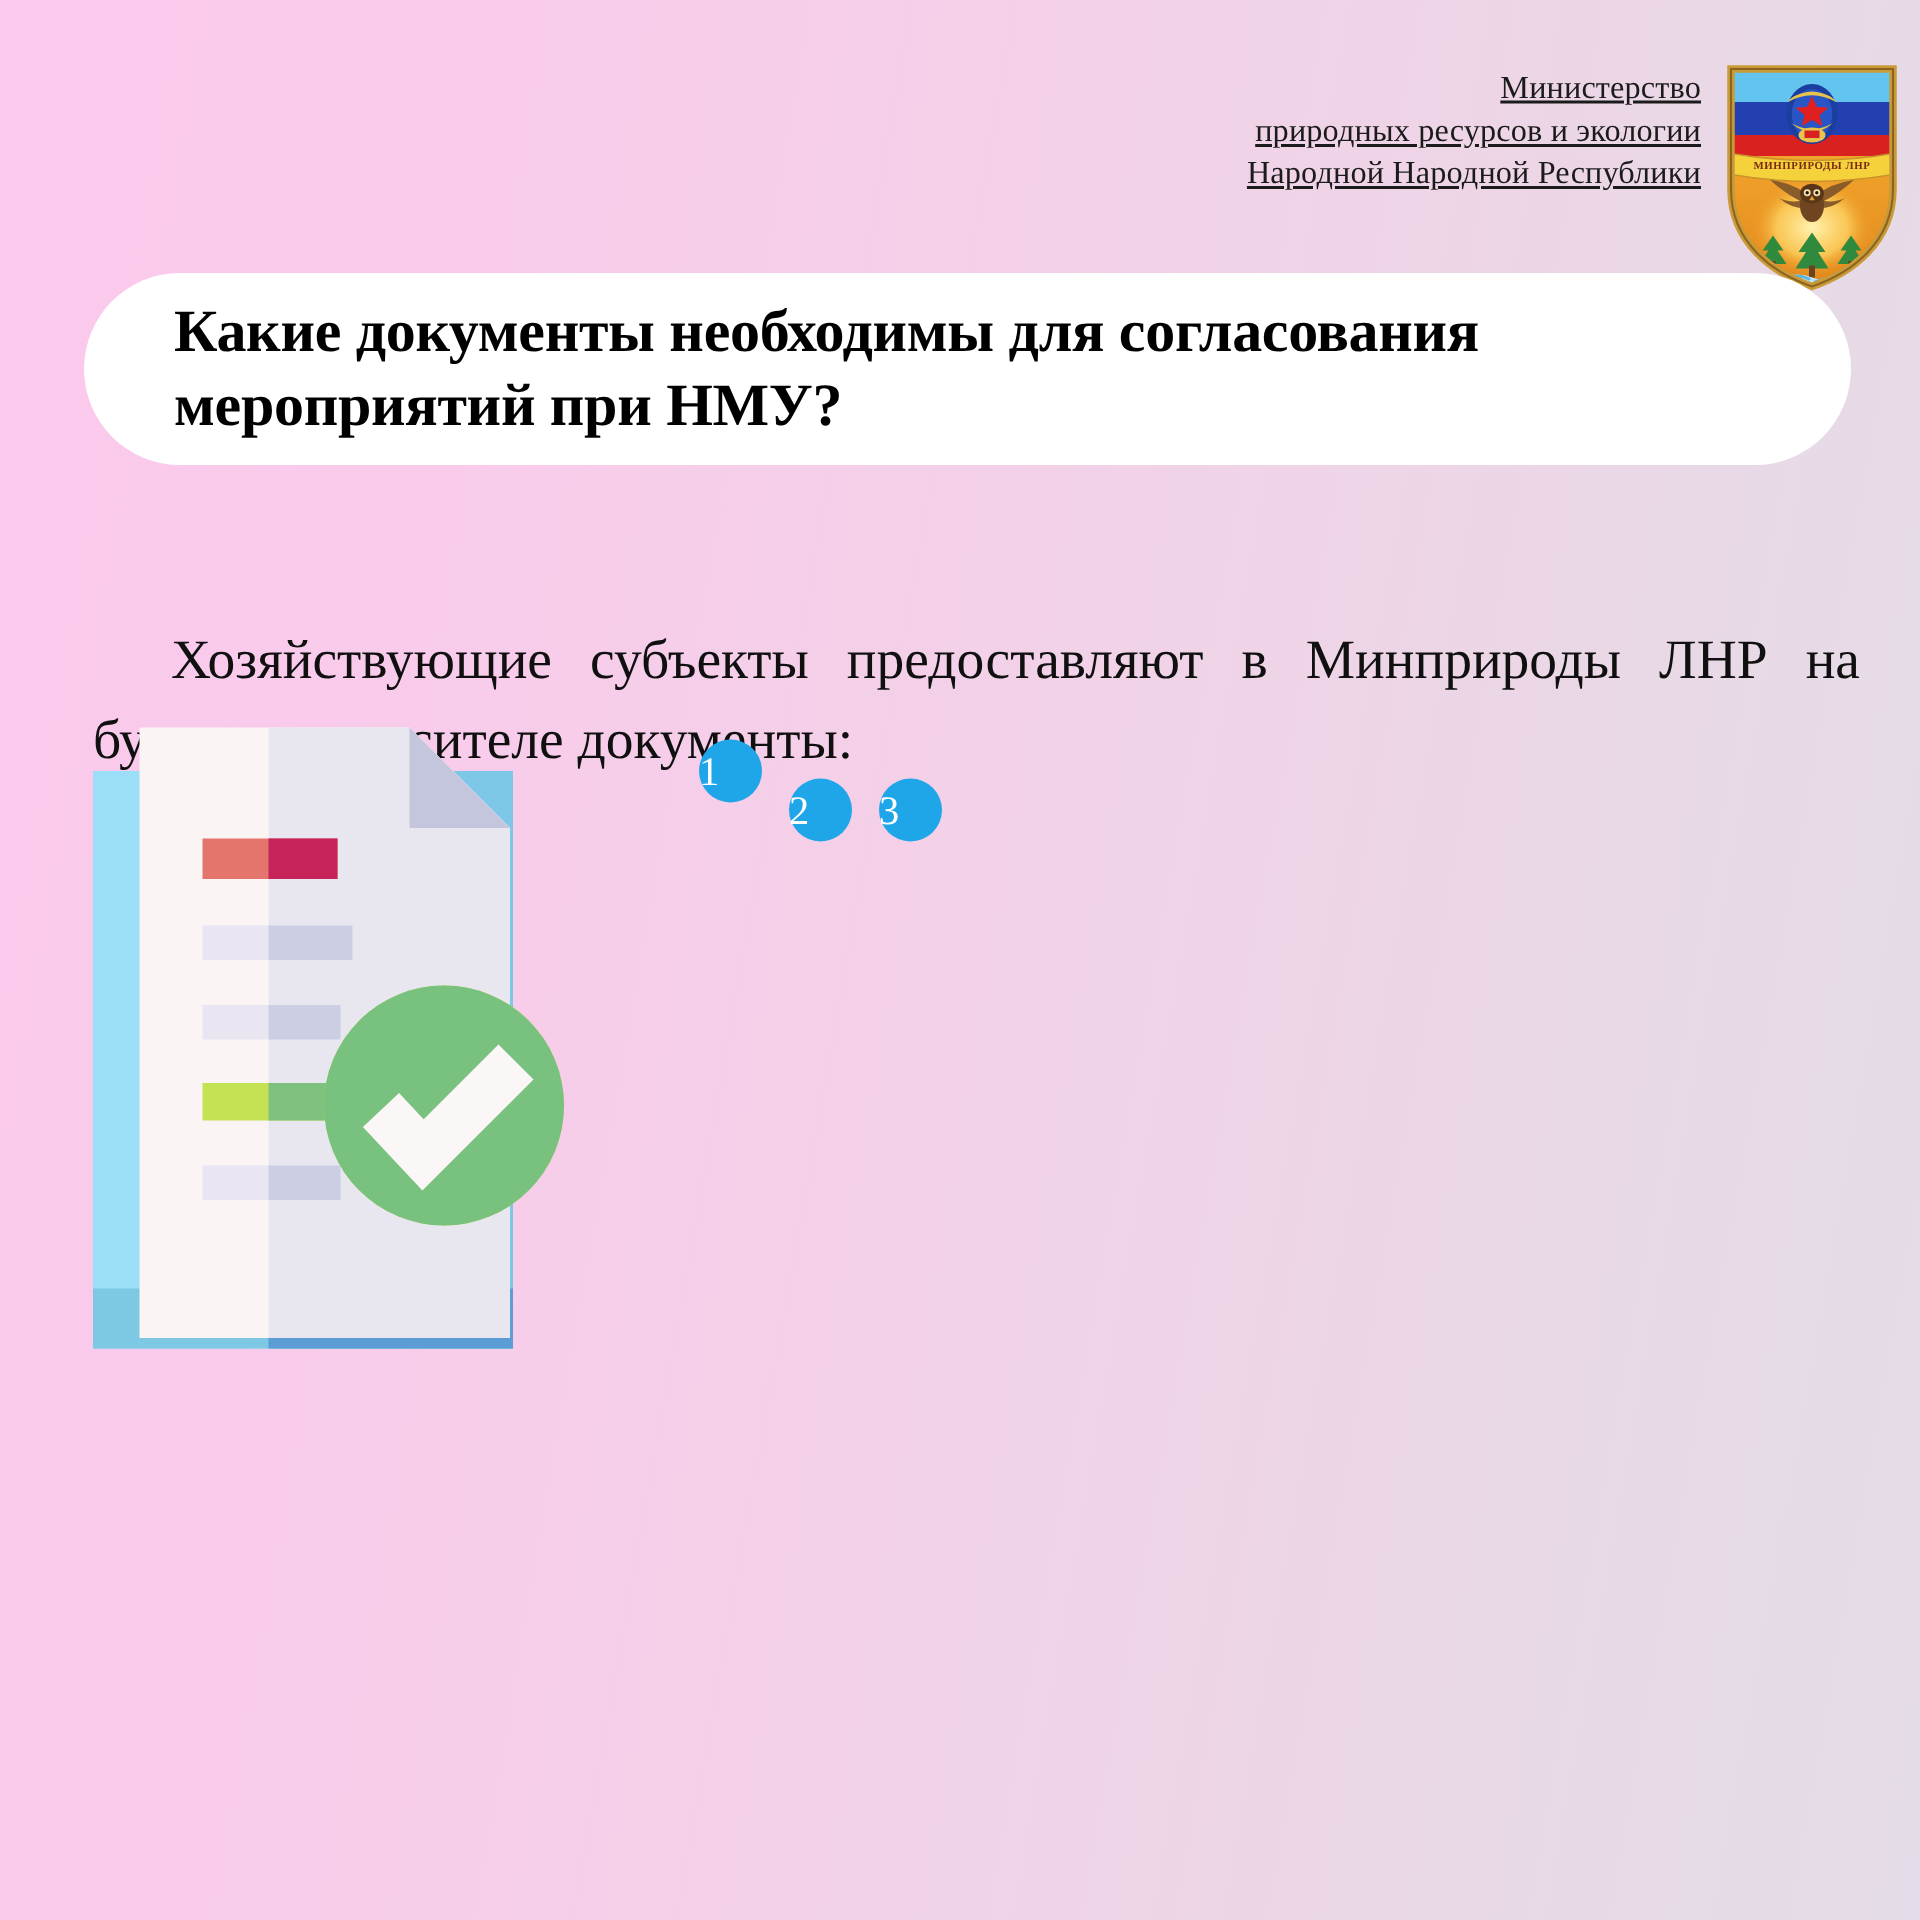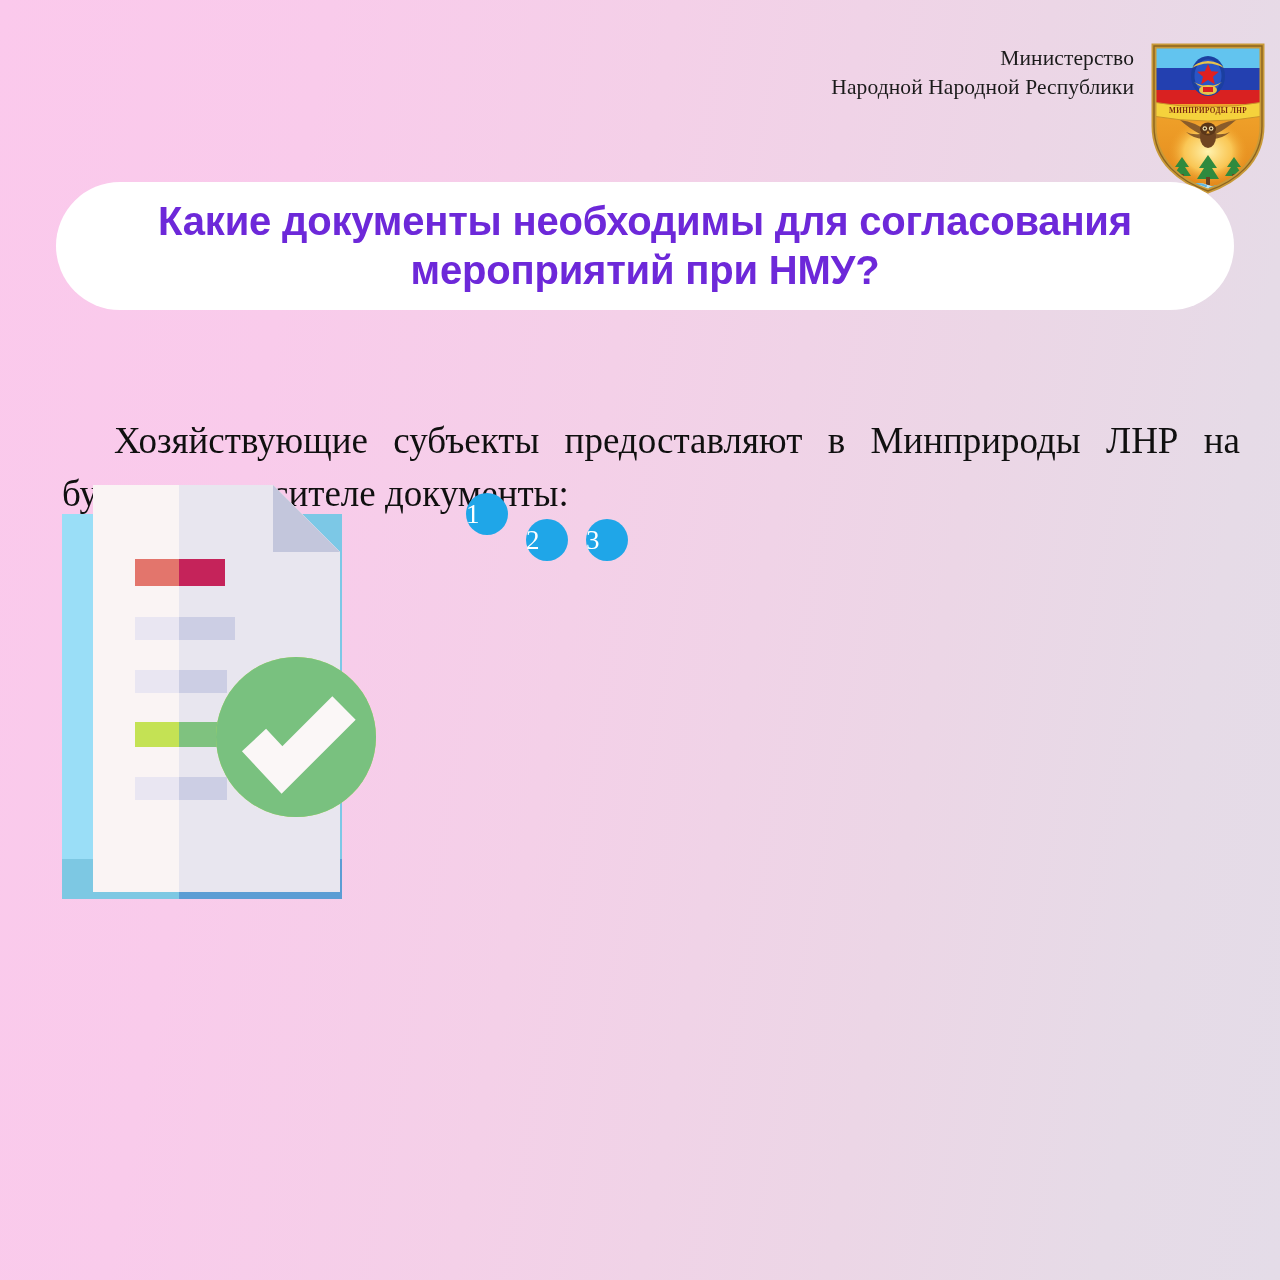--- a/index.html
+++ b/index.html
@@ -36,20 +36,21 @@
   }
   .header-text {
     text-align: right;
     font-family: "Liberation Serif", "DejaVu Serif", serif;
     font-size: 21.5px;
     line-height: 1.33;
     color: #1b1b1b;
     letter-spacing: 0.1px;
     padding-right: 14px;
     padding-top: 4px;
+    text-decoration: underline;
   }
   .header-text div { white-space: nowrap; }
 
   
   .emblem-wrap {
     width: 120px;
     height: 155px;
     margin-right: 12px;
     position: relative;
     flex: none;
@@ -65,26 +66,25 @@
     height: 128px;
     background: #ffffff;
     border-radius: 64px;
     display: flex;
     align-items: center;
     justify-content: center;
     box-sizing: border-box;
     padding: 0 60px;
   }
   .title-text {
-    font-family: Liberation Sans, sans-serif;
+    font-family: Liberation Serif, serif;
     font-weight: bold;
     font-size: 40px;
     line-height: 1.22;
-    color: #6d28d9;
-    text-align: center;
+    color: #000000;
     letter-spacing: -0.2px;
   }
 
   
   .intro {
     position: absolute;
     left: 62px;
     top: 378px;
     width: 1178px;
     font-family: "Liberation Serif", "DejaVu Serif", serif;
@@ -161,20 +161,21 @@
   }
 </style>
 </head>
 <body>
 
 <div id="poster">
 
   <div class="header">
     <div class="header-text">
       <div>Министерство</div>
+      <div>природных ресурсов и экологии</div>
       <div>Народной Народной Республики</div>
     </div>
 
     <div class="emblem-wrap">
       <svg class="emblem-svg" viewBox="0 0 120 155" xmlns="http://www.w3.org/2000/svg">
         <defs>
           <clipPath id="shieldClip">
             <path d="M6,6 H114 V86 C114,122 86,142 60,151 C34,142 6,122 6,86 Z"></path>
           </clipPath>
           <linearGradient id="sunset" x1="0" y1="0" x2="0" y2="1">

